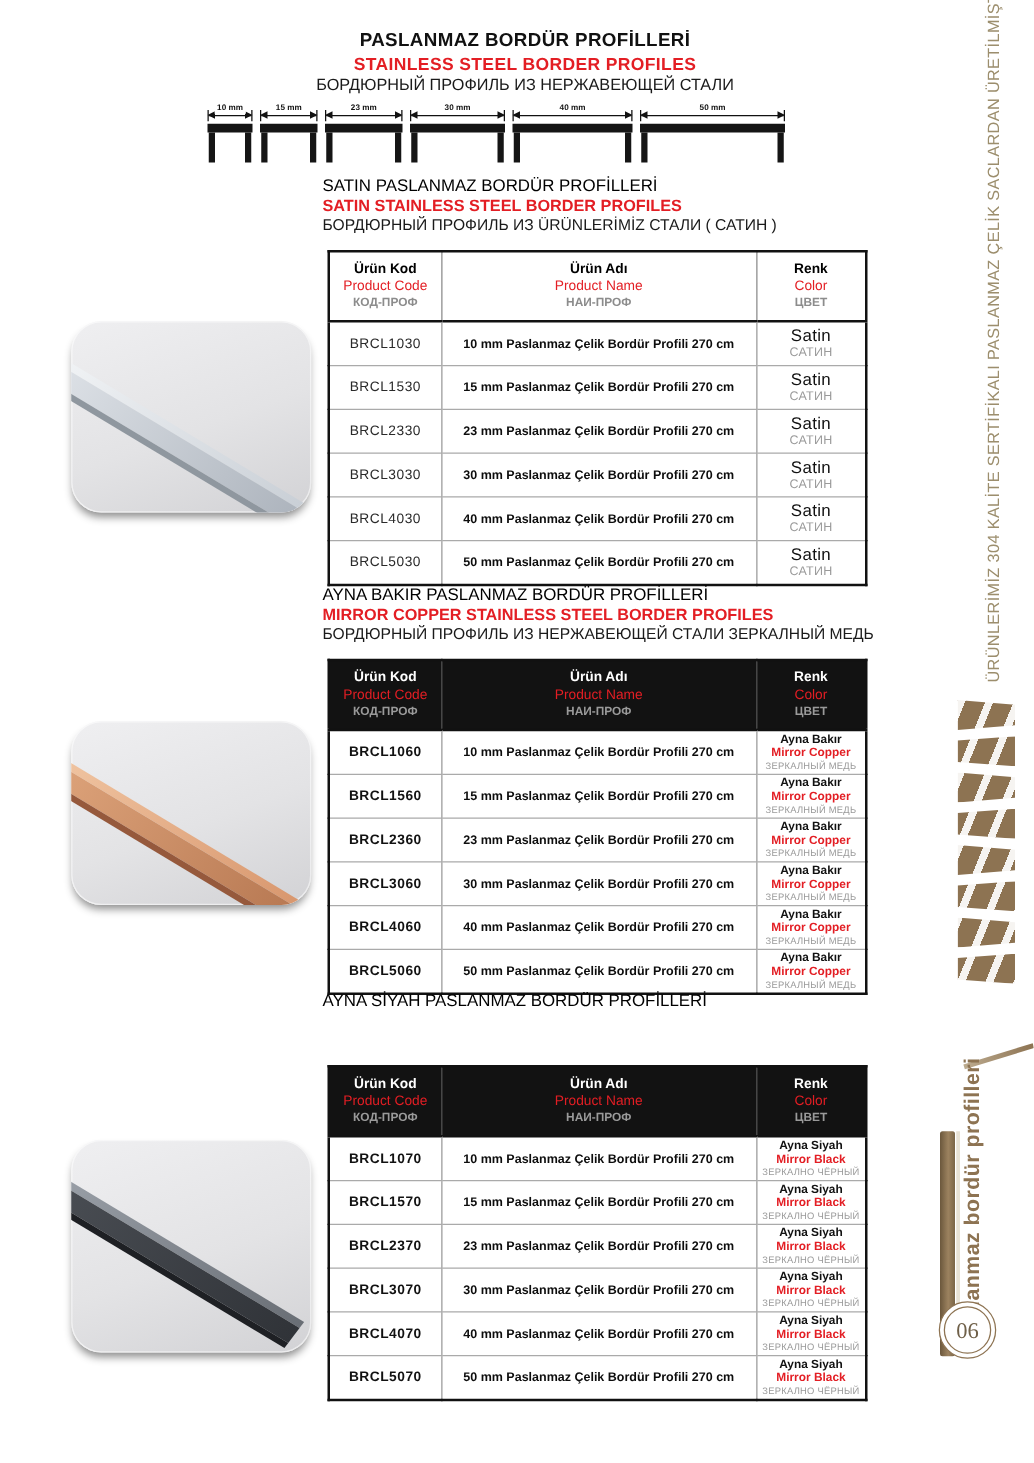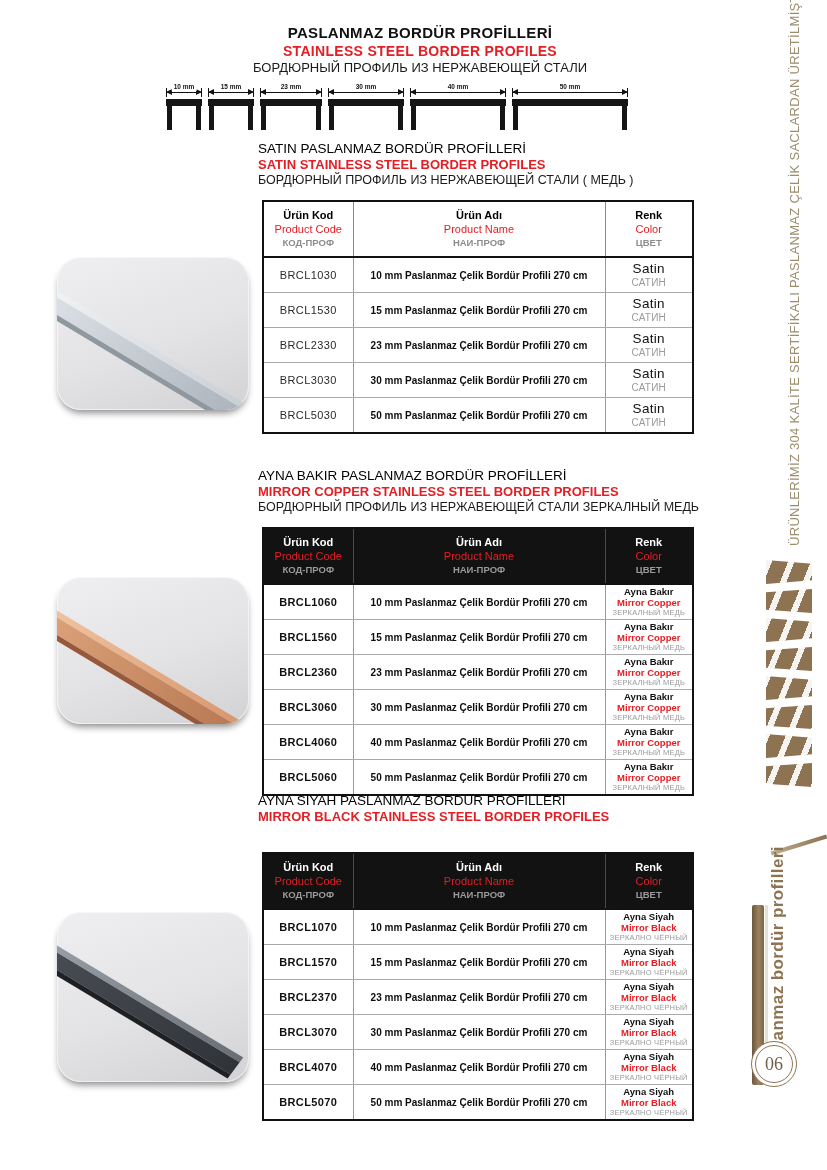--- a/index.html
+++ b/index.html
@@ -165,21 +165,21 @@
       <span class="dim-label">50 mm</span>
     </div>
     <div class="channel"></div>
   </div>
 </div>
 
   <div class="sections">
   <section class="section sec-0 metal-satin">
     <h2 class="s-tr">SATIN PASLANMAZ BORDÜR PROFİLLERİ</h2>
     <h3 class="s-en">SATIN STAINLESS STEEL BORDER PROFILES</h3>
-    <h4 class="s-ru">БОРДЮРНЫЙ ПРОФИЛЬ ИЗ НЕРЖАВЕЮЩЕЙ СТАЛИ ( МЕДЬ )</h4>
+    <h4 class="s-ru">БОРДЮРНЫЙ ПРОФИЛЬ ИЗ ÜRÜNLERİMİZ СТАЛИ ( САТИН )</h4>
     <div class="product-photo">
       <div class="bar">
             <i class="f1"></i>
             <i class="f2"></i>
             <i class="f3"></i>
           </div>
     </div>
     <table class="ptable">
       <colgroup>
             <col class="w-code">
@@ -239,20 +239,29 @@
   <tr class="prow">
     <td class="c-code">BRCL3030</td>
     <td class="c-name">30 mm Paslanmaz Çelik Bordür Profili 270 cm</td>
     <td class="c-color">
       <span class="col-tr">Satin</span>
 
       <span class="col-ru">САТИН</span>
     </td>
   </tr>
 
+  <tr class="prow">
+    <td class="c-code">BRCL4030</td>
+    <td class="c-name">40 mm Paslanmaz Çelik Bordür Profili 270 cm</td>
+    <td class="c-color">
+      <span class="col-tr">Satin</span>
+
+      <span class="col-ru">САТИН</span>
+    </td>
+  </tr>
 
   <tr class="prow">
     <td class="c-code">BRCL5030</td>
     <td class="c-name">50 mm Paslanmaz Çelik Bordür Profili 270 cm</td>
     <td class="c-color">
       <span class="col-tr">Satin</span>
 
       <span class="col-ru">САТИН</span>
     </td>
   </tr>
@@ -355,21 +364,20 @@
       <span class="col-en">Mirror Copper</span>
       <span class="col-ru">ЗЕРКАЛНЫЙ МЕДЬ</span>
     </td>
   </tr>
 </tbody>
     </table>
   </section>
 
   <section class="section sec-2 metal-black dark-header bold-codes">
     <h2 class="s-tr">AYNA SİYAH PASLANMAZ BORDÜR PROFİLLERİ</h2>
-    <h3 class="s-en">MIRROR BLACK STAINLESS STEEL BORDER PROFILES</h3>
     <div class="product-photo">
       <div class="bar">
             <i class="f1"></i>
             <i class="f2"></i>
             <i class="f3"></i>
           </div>
     </div>
     <table class="ptable">
       <colgroup>
             <col class="w-code">

